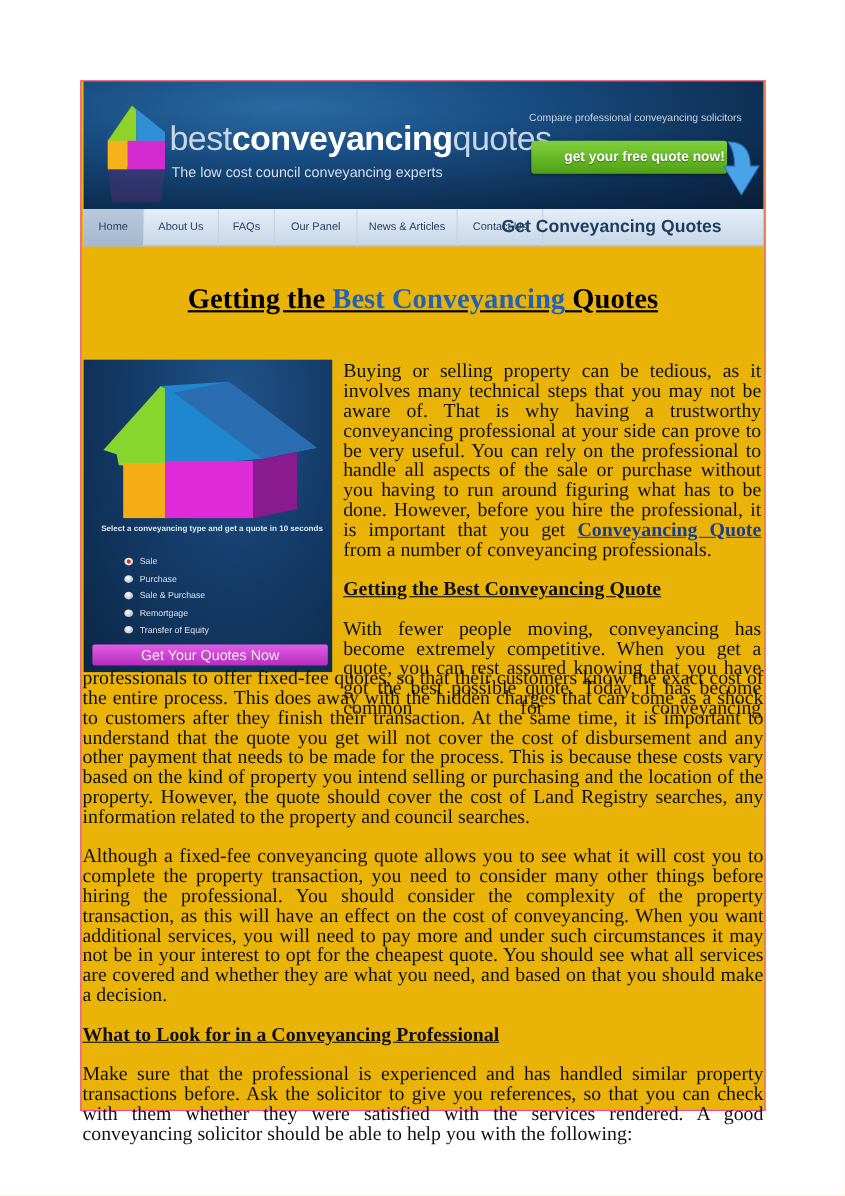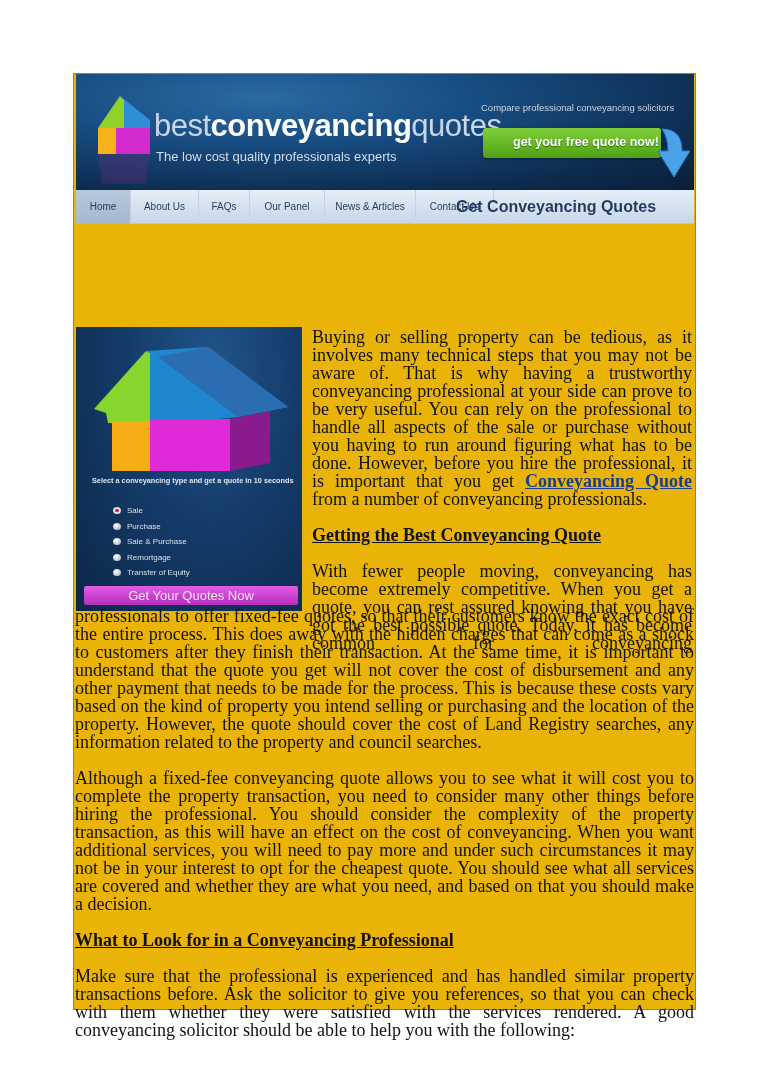--- a/index.html
+++ b/index.html
@@ -113,38 +113,41 @@
     <svg class="logo-house" viewBox="0 0 60 92">
       <polygon points="4,36 26,4 30,8 30,60 4,60" fill="#8fd22a"></polygon>
       <polygon points="26,4 56,28 56,60 30,60 30,8" fill="#2e8fd6"></polygon>
       <rect x="4" y="36" width="18" height="26" fill="#f5b21a"></rect>
       <rect x="22" y="36" width="34" height="26" fill="#d42bd0"></rect>
       <polygon points="4,62 56,62 52,92 8,92" fill="#6a2a7a" opacity="0.35"></polygon>
     </svg>
     <div class="logo-text">
       <span class="l">best</span><span class="b">conveyancing</span><span class="l">quotes</span>
     </div>
-    <div class="tagline">The low cost quality professionals experts</div>
+    <div class="tagline">The low cost council conveyancing experts</div>
     <div class="compare">Compare professional conveyancing solicitors</div>
     <div class="cta">get your free quote now!</div>
     <svg class="cta-arrow" viewBox="0 0 36 52">
       <path d="M6,2 Q26,2 26,24 L34,24 L18,50 L2,24 L12,24 Q12,10 6,2 Z" fill="#4aa3e8" stroke="#2b7cc2" stroke-width="1"></path>
     </svg>
   </div>
 
   <div class="nav">
     <div class="nav-item active" style="width:55px">Home</div>
     <div class="nav-item" style="width:68px">About Us</div>
     <div class="nav-item" style="width:51px">FAQs</div>
     <div class="nav-item" style="width:75px">Our Panel</div>
     <div class="nav-item" style="width:91px">News &amp; Articles</div>
     <div class="nav-item" style="width:78px">Contact Us</div>
     <div class="nav-item strong" style="width:124px">Get Conveyancing Quotes</div>
   </div>
 
+  <div class="title">
+    <span>Getting the </span><span class="hl">Best Conveyancing</span><span> Quotes</span>
+  </div>
 
   <div class="side-img">
     <svg class="house" width="205" height="140" viewBox="0 0 205 140">
       <polygon points="6,72 58,14 62,16 62,88 20,86 18,76" fill="#86d62e"></polygon>
       <polygon points="58,14 120,10 200,70 150,80 62,88 62,16" fill="#1f86d0"></polygon>
       <polygon points="120,10 200,70 150,80 70,20" fill="#2a6db0"></polygon>
       <rect x="24" y="84" width="42" height="50" fill="#f5ad16"></rect>
       <rect x="62" y="82" width="80" height="52" fill="#de2ad8"></rect>
       <polygon points="142,82 182,74 182,126 142,134" fill="#8a1b8e"></polygon>
     </svg>

